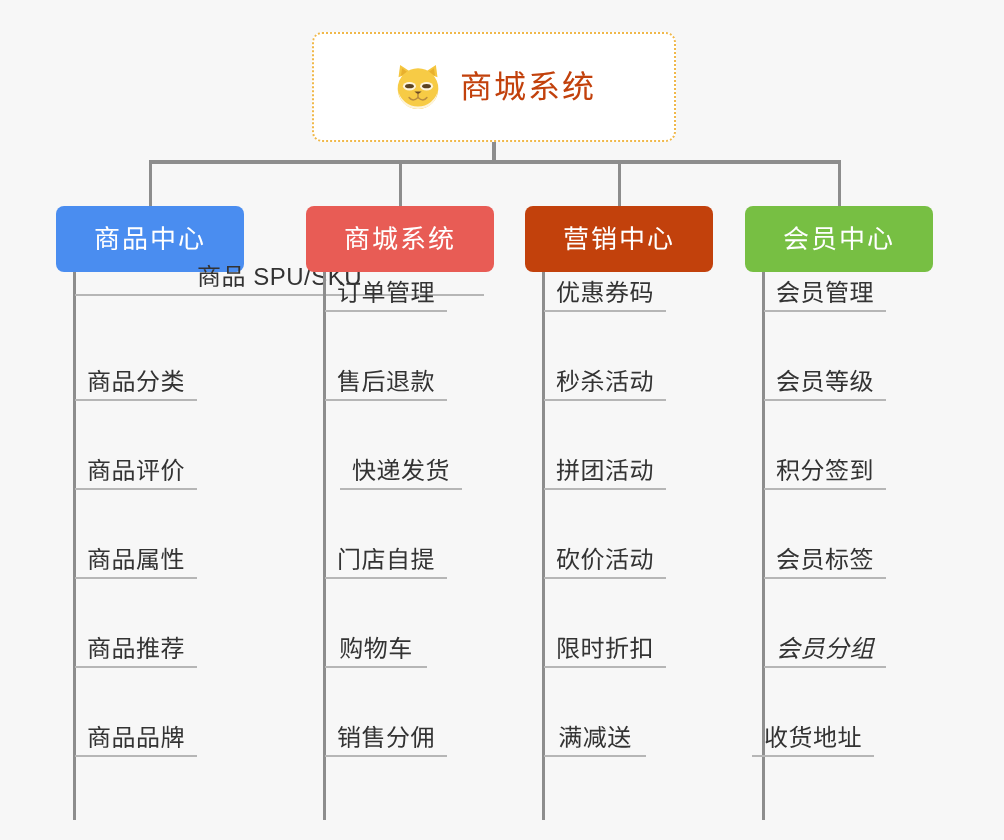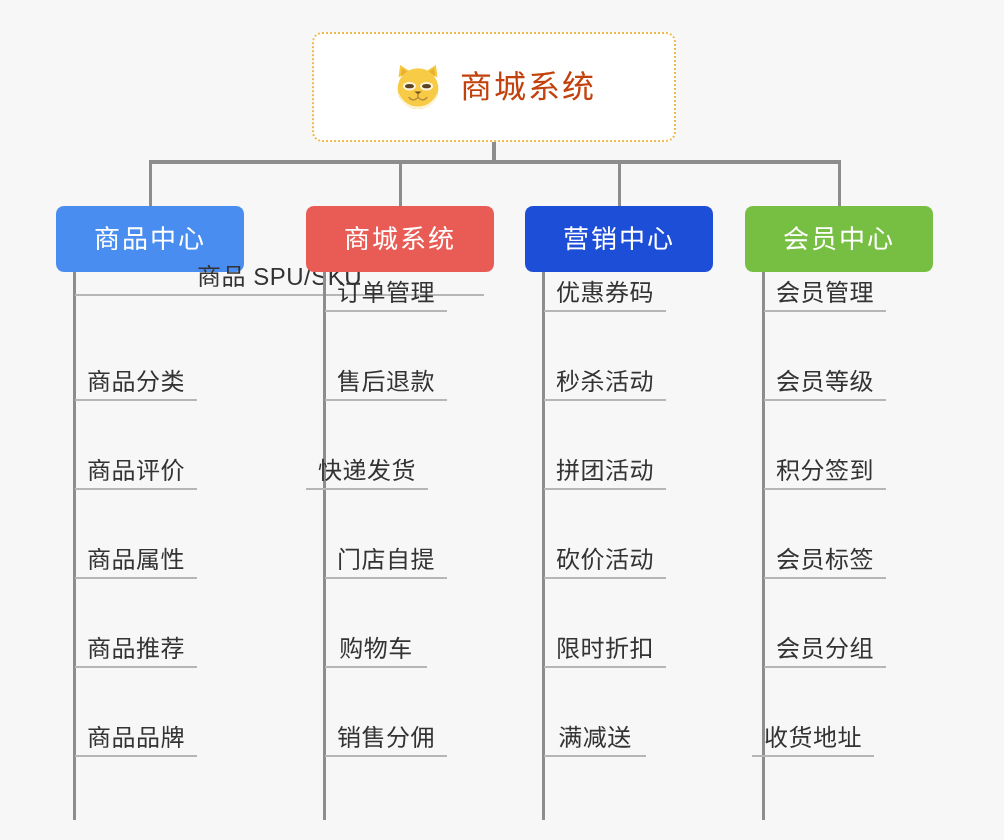--- a/index.html
+++ b/index.html
@@ -187,34 +187,34 @@
       <div class="branch" style="left: 306px; background: rgb(232, 92, 85);">
         <span class="branch-label">商城系统</span>
       </div>
       <div class="leaf-trunk" style="left: 323px;"></div>
       <div class="leaf" style="left: 325px; top: 268px; width: 122px;">
         <span class="leaf-label">订单管理</span>
       </div>
       <div class="leaf" style="left: 325px; top: 357px; width: 122px;">
         <span class="leaf-label">售后退款</span>
       </div>
-      <div class="leaf" style="left: 306px; top: 446px; width: 122px;">
+      <div class="leaf" style="left: 340px; top: 446px; width: 122px;">
         <span class="leaf-label">快递发货</span>
       </div>
       <div class="leaf" style="left: 325px; top: 535px; width: 122px;">
         <span class="leaf-label">门店自提</span>
       </div>
       <div class="leaf" style="left: 325px; top: 624px; width: 102px; text-align: right;">
         <span class="leaf-label">购物车</span>
       </div>
       <div class="leaf" style="left: 325px; top: 713px; width: 122px;">
         <span class="leaf-label">销售分佣</span>
       </div>
       <div class="conn conn-drop" style="left: 618px;"></div>
-      <div class="branch" style="left: 525px; background: #1d4ed8;">
+      <div class="branch" style="left: 525px; background: #c2410c;">
         <span class="branch-label">营销中心</span>
       </div>
       <div class="leaf-trunk" style="left: 542px;"></div>
       <div class="leaf" style="left: 544px; top: 268px; width: 122px;">
         <span class="leaf-label">优惠券码</span>
       </div>
       <div class="leaf" style="left: 544px; top: 357px; width: 122px;">
         <span class="leaf-label">秒杀活动</span>
       </div>
       <div class="leaf" style="left: 544px; top: 446px; width: 122px;">
@@ -239,21 +239,21 @@
       </div>
       <div class="leaf" style="left: 764px; top: 357px; width: 122px;">
         <span class="leaf-label">会员等级</span>
       </div>
       <div class="leaf" style="left: 764px; top: 446px; width: 122px;">
         <span class="leaf-label">积分签到</span>
       </div>
       <div class="leaf" style="left: 764px; top: 535px; width: 122px;">
         <span class="leaf-label">会员标签</span>
       </div>
-      <div class="leaf" style="left: 764px; top: 624px; width: 122px;">
+      <div class="leaf" style="left: 764px; top: 624px; width: 122px; font-style: italic;">
         <span class="leaf-label">会员分组</span>
       </div>
       <div class="leaf" style="left: 752px; top: 713px; width: 122px;">
         <span class="leaf-label">收货地址</span>
       </div>
     </div>
 
 </div>
 
 </body></html>

